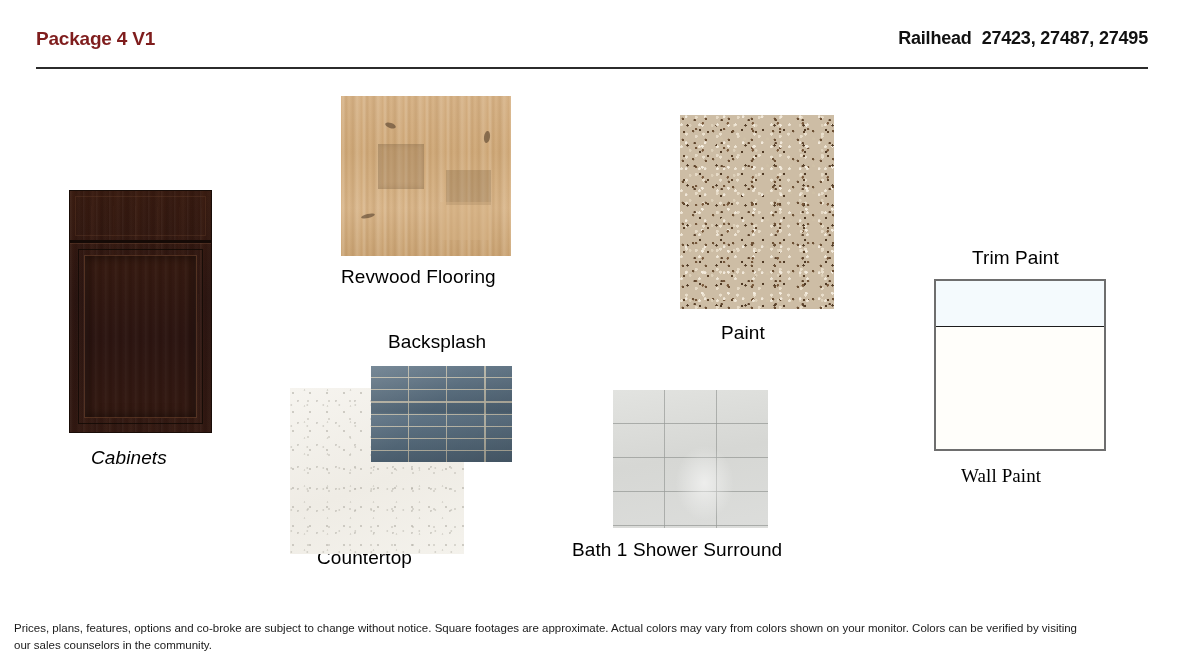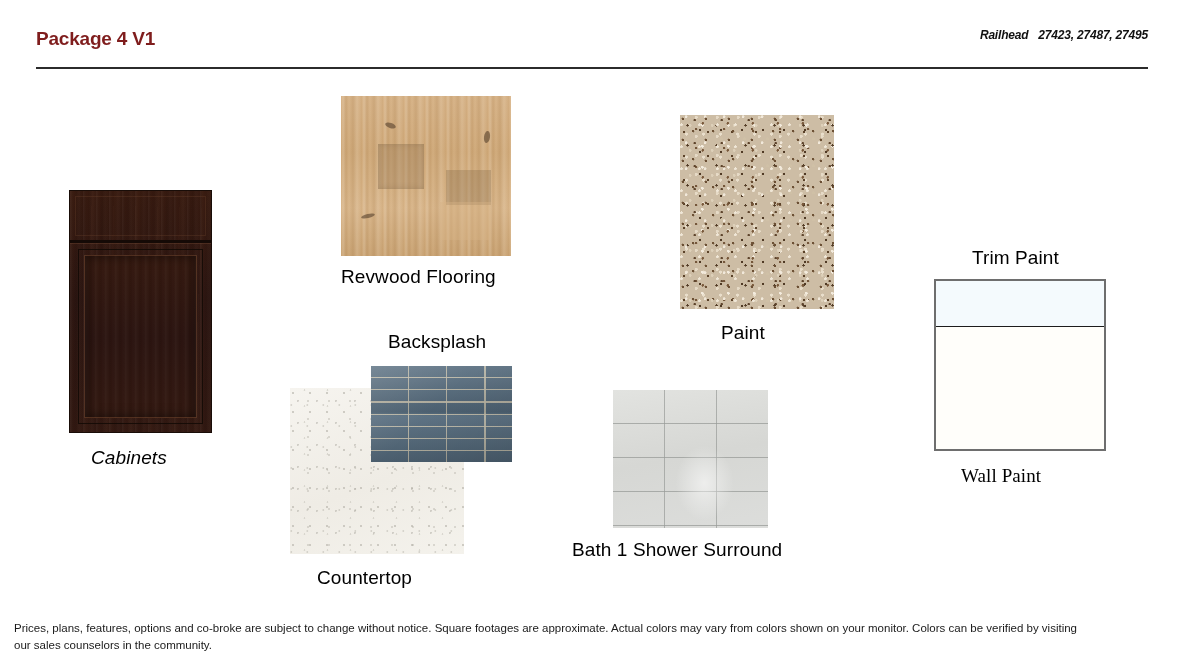--- a/index.html
+++ b/index.html
@@ -31,26 +31,25 @@
     font-size: 19px;
     font-weight: bold;
     letter-spacing: -0.2px;
     color: #7f1d1d;
     white-space: nowrap;
   }
   .header-right {
     position: absolute;
     right: 0;
     top: 0;
-    font-size: 12px;
+    font-size: 18px;
     font-weight: bold;
     letter-spacing: -0.2px;
     color: #111111;
     white-space: nowrap;
-    font-style: italic;
   }
   .header-right .community {
     margin-right: 10px;
   }
   .header-rule {
     position: absolute;
     left: 36px;
     top: 67px;
     width: 1112px;
     height: 2px;
@@ -273,21 +272,21 @@
     background-color: #f3f1eb;
     background-image:
       radial-gradient(circle at 18% 26%, rgba(175,172,163,0.55) 0 0.9px, transparent 1.2px),
       radial-gradient(circle at 63% 14%, rgba(198,195,186,0.55) 0 0.8px, transparent 1.1px),
       radial-gradient(circle at 41% 58%, rgba(168,165,156,0.45) 0 0.9px, transparent 1.2px),
       radial-gradient(circle at 86% 72%, rgba(190,187,178,0.50) 0 0.8px, transparent 1.1px),
       radial-gradient(circle at 9%  81%, rgba(180,177,168,0.45) 0 0.9px, transparent 1.2px),
       linear-gradient(160deg, #f6f4ef 0%, #efece5 55%, #f4f2ec 100%);
     background-size: 17px 19px, 23px 16px, 19px 22px, 21px 18px, 16px 21px, 100% 100%;
   }
-  #countertop-caption { left: 317px; top: 567px; text-align: center; }
+  #countertop-caption { left: 317px; top: 547px; text-align: center; }
 
   
   #shower-swatch {
     left: 613px;
     top: 390px;
     width: 155px;
     height: 138px;
     background: #d8d9d6;
   }
   #shower-swatch .tiles {

